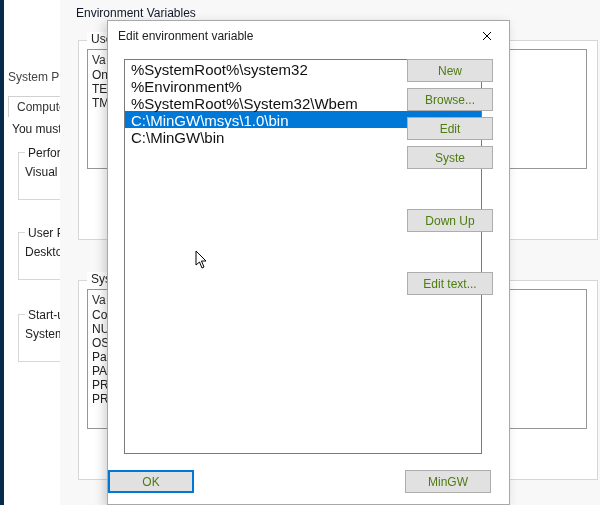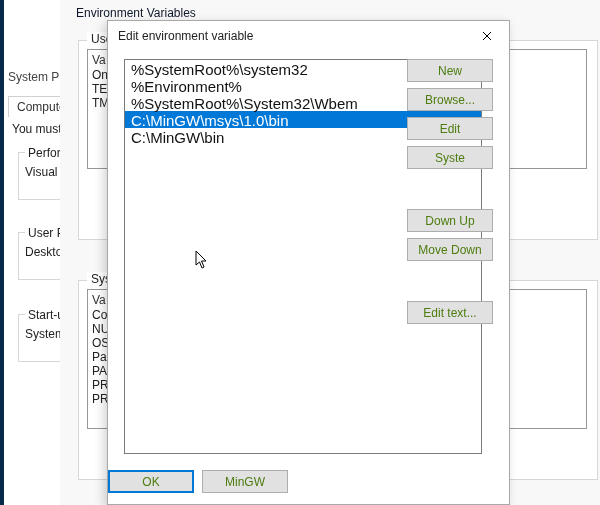--- a/index.html
+++ b/index.html
@@ -170,21 +170,21 @@
     cursor: default;
     padding: 4px;
   }
   .winbtn.default { border: 1px solid #0078d7; box-shadow: inset 0 0 0 1px #0078d7; }
   .gap-lg { height: 28px; }
   .edit-footer {
     position: absolute;
     left: 0; right: 0; bottom: 0;
     height: 46px;
     display: flex;
-    justify-content: flex-start;
+    justify-content: space-between;
     align-items: center;
     gap: 8px;
     padding-right: 18px;
   }
   .edit-footer .winbtn { width: 86px; }
   .cursor {
     position: absolute;
     left: 195px; top: 250px;
     pointer-events: none;
   }
@@ -257,21 +257,20 @@
         <div class="path-item">C:\MinGW\bin</div>
       </div>
 
     <div class="btn-col">
       <button class="winbtn">New</button>
       <button class="winbtn">Browse...</button>
       <button class="winbtn">Edit</button>
       <button class="winbtn">Syste</button>
       <div class="gap-lg"></div>
       <button class="winbtn">Down Up</button>
-      <button class="winbtn">Move Down</button>
       <div class="gap-lg"></div>
       <button class="winbtn">Edit text...</button>
     </div>
   </div>
 
   <div class="edit-footer">
     <button class="winbtn default">OK</button>
     <button class="winbtn">MinGW</button>
   </div>
 </div>

